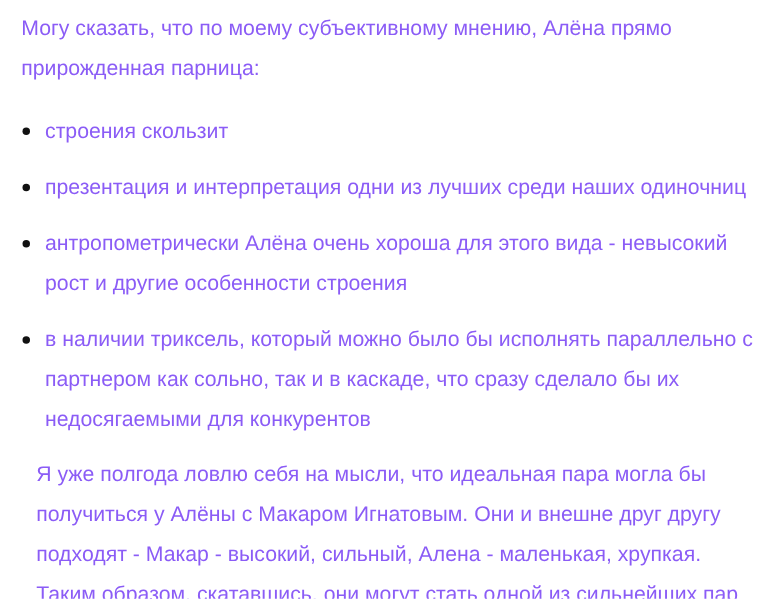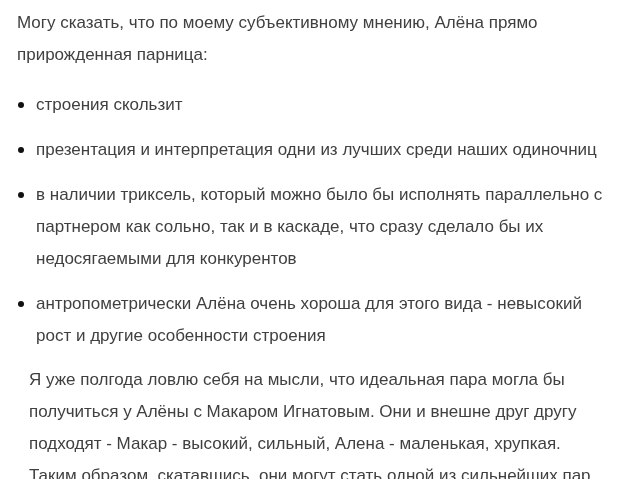--- a/index.html
+++ b/index.html
@@ -13,21 +13,21 @@
     overflow: hidden;
   }
   .page {
     box-sizing: border-box;
     width: 621px;
     height: 455px;
     padding: 7px 16px 0 17px;
     font-family: "Liberation Sans", sans-serif;
     font-size: 17px;
     line-height: 32px;
-    color: #404040;
+    color: #8b5cf6;
     background: #ffffff;
   }
   p.intro {
     margin: 0 0 18px 0;
   }
   ul.qualities {
     list-style: none;
     margin: 0;
     padding: 0;
   }
@@ -63,23 +63,23 @@
     <li>
       <span class="bullet"></span>
       <span>строения скользит</span>
     </li>
     <li>
       <span class="bullet"></span>
       <span>презентация и интерпретация одни из лучших среди наших одиночниц</span>
     </li>
     <li>
       <span class="bullet"></span>
-      <span>в наличии триксель, который можно было бы исполнять параллельно с партнером как сольно, так и в каскаде, что сразу сделало бы их недосягаемыми для конкурентов</span>
+      <span>антропометрически Алёна очень хороша для этого вида - невысокий рост и другие особенности строения</span>
     </li>
     <li>
       <span class="bullet"></span>
-      <span>антропометрически Алёна очень хороша для этого вида - невысокий рост и другие особенности строения</span>
+      <span>в наличии триксель, который можно было бы исполнять параллельно с партнером как сольно, так и в каскаде, что сразу сделало бы их недосягаемыми для конкурентов</span>
     </li>
   </ul>
 
   <p class="conclusion">Я уже полгода ловлю себя на мысли, что идеальная пара могла бы получиться у Алёны с Макаром Игнатовым. Они и внешне друг другу подходят - Макар - высокий, сильный, Алена - маленькая, хрупкая. Таким образом, скатавшись, они могут стать одной из сильнейших пар мира.</p>
 
 </div>
 
 </body></html>

